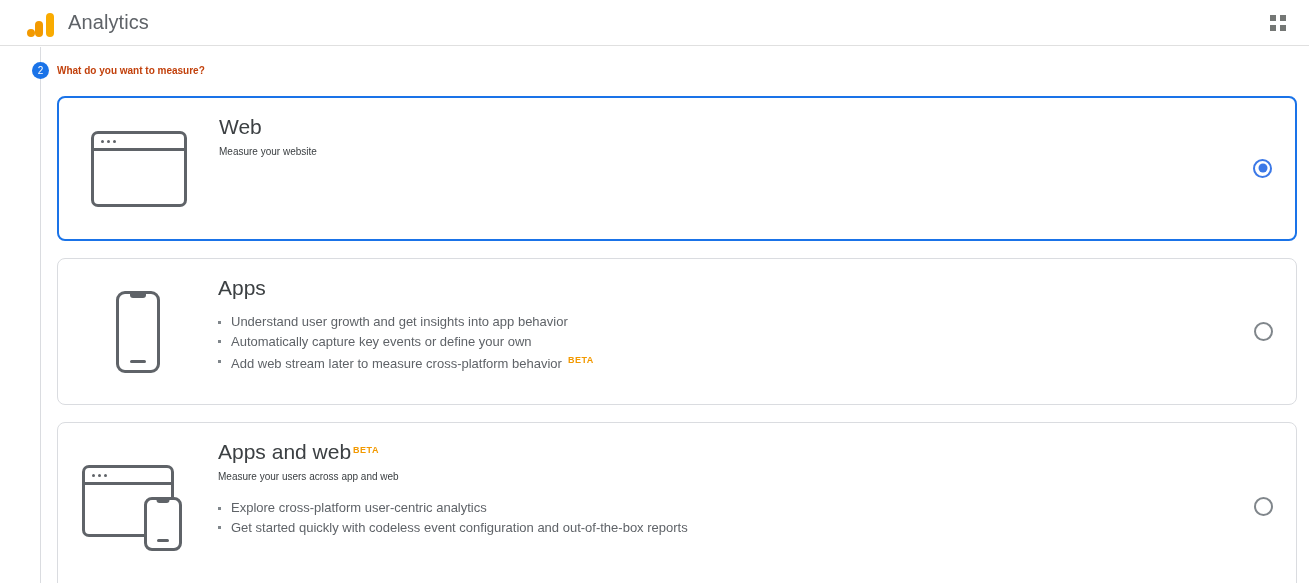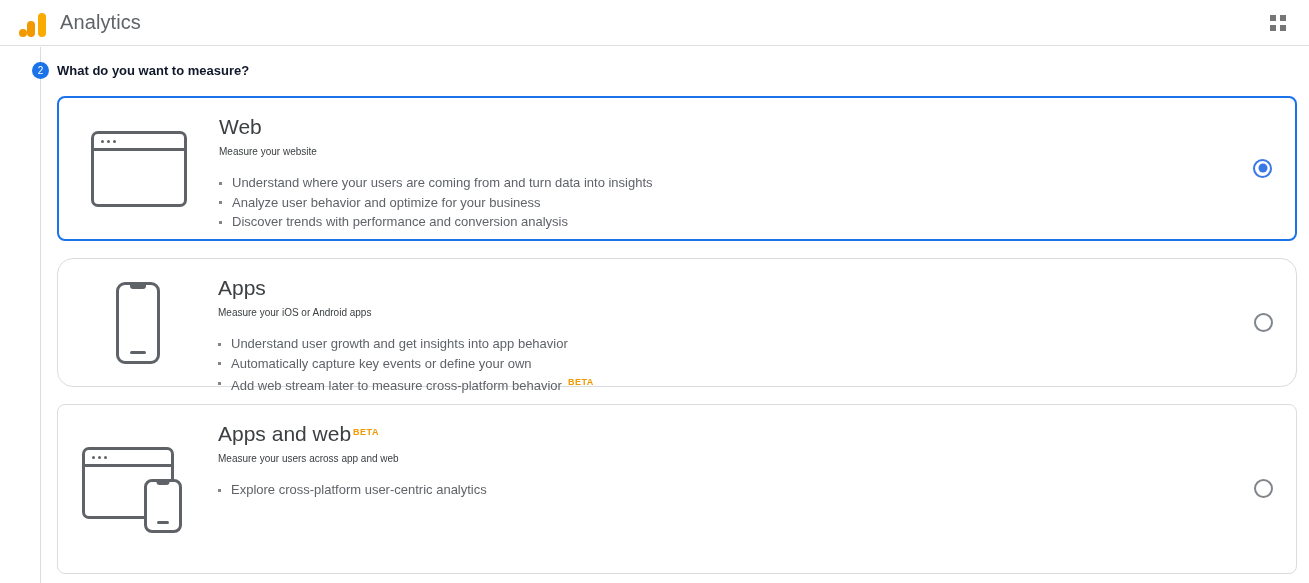--- a/index.html
+++ b/index.html
@@ -12,21 +12,21 @@
   }
 
   
   .appbar {
     position: absolute; left: 0; top: 0;
     width: 1309px; height: 46px;
     background: #ffffff;
     border-bottom: 1px solid #e0e0e0;
     display: flex; align-items: center;
   }
-  .brand { display: flex; align-items: center; padding-left: 16px; }
+  .brand { display: flex; align-items: center; padding-left: 24px; }
   .ga-logo {
     width: 30px; height: 28px; position: relative; margin-right: 14px;
   }
   .ga-bar-tall {
     position: absolute; right: 0px; bottom: 0px;
     width: 8px; height: 24px; border-radius: 4px;
     background: #f9ab00;
   }
   .ga-bar-mid {
     position: absolute; right: 11px; bottom: 0px;
@@ -58,41 +58,41 @@
   .step-badge {
     position: absolute; left: 32px; top: 62px;
     width: 17px; height: 17px; border-radius: 50%;
     background: #1a73e8; color: #ffffff;
     font-size: 10px; font-weight: 500;
     display: flex; align-items: center; justify-content: center;
     z-index: 2;
   }
   .step-question {
     position: absolute; left: 57px; top: 62px;
-    font-size: 13px; font-weight: bold; color: #0f172a;
+    font-size: 10px; font-weight: bold; color: #c2410c;
     line-height: 17px;
   }
 
   
   .cards { position: absolute; left: 57px; top: 96px; width: 1240px; }
   .card {
     position: relative;
     background: #ffffff;
     border: 1px solid #dadce0;
     border-radius: 8px;
     margin-bottom: 17px;
     display: flex;
     align-items: flex-start;
     cursor: pointer;
   }
   .card.selected {
     border: 2px solid #1a73e8;
   }
   .card-0 { height: 145px; }
-  .card-1 { height: 129px; border-radius: 16px; }
+  .card-1 { height: 147px; }
   .card-2 { height: 170px; }
 
   .card-icon-wrap {
     width: 160px; flex: 0 0 160px;
     display: flex; align-items: center; justify-content: center;
     align-self: center;
   }
   .card-body { padding-top: 16px; flex: 1 1 auto; }
   .card-title {
     font-size: 21px; color: #3c4043; font-weight: 400;
@@ -224,43 +224,37 @@
               <i></i>
             </span>
         </div>
       </div>
     </div>
     <div class="card-body">
       <div>
         <span class="card-title">Web</span>
       </div>
       <div class="card-subtitle">Measure your website</div>
-      <ul class="feature-list">
-        <li><span>Understand where your users are coming from and turn data into insights</span></li>
-        <li><span>Analyze user behavior and optimize for your business</span></li>
-        <li><span>Discover trends with performance and conversion analysis</span></li>
-      </ul>
     </div>
     <div class="radio-wrap">
       <div class="radio on"></div>
     </div>
   </div>
 
   <div class="card card-1">
     <div class="card-icon-wrap">
       <div class="phone">
         <span class="notch"></span>
         <span class="home"></span>
       </div>
     </div>
     <div class="card-body">
       <div>
         <span class="card-title">Apps</span>
       </div>
-      <div class="card-subtitle">Measure your iOS or Android apps</div>
       <ul class="feature-list">
         <li><span>Understand user growth and get insights into app behavior</span></li>
         <li><span>Automatically capture key events or define your own</span></li>
         <li><span>Add web stream later to measure cross-platform behavior</span><span class="beta-inline">BETA</span></li>
       </ul>
     </div>
     <div class="radio-wrap">
       <div class="radio"></div>
     </div>
   </div>
@@ -283,20 +277,21 @@
         </div>
       </div>
     </div>
     <div class="card-body">
       <div>
         <span class="card-title">Apps and web</span><span class="beta">BETA</span>
       </div>
       <div class="card-subtitle">Measure your users across app and web</div>
       <ul class="feature-list">
         <li><span>Explore cross-platform user-centric analytics</span></li>
+        <li><span>Get started quickly with codeless event configuration and out-of-the-box reports</span></li>
       </ul>
     </div>
     <div class="radio-wrap">
       <div class="radio"></div>
     </div>
   </div>
 
 </div>
 
 </body></html>

